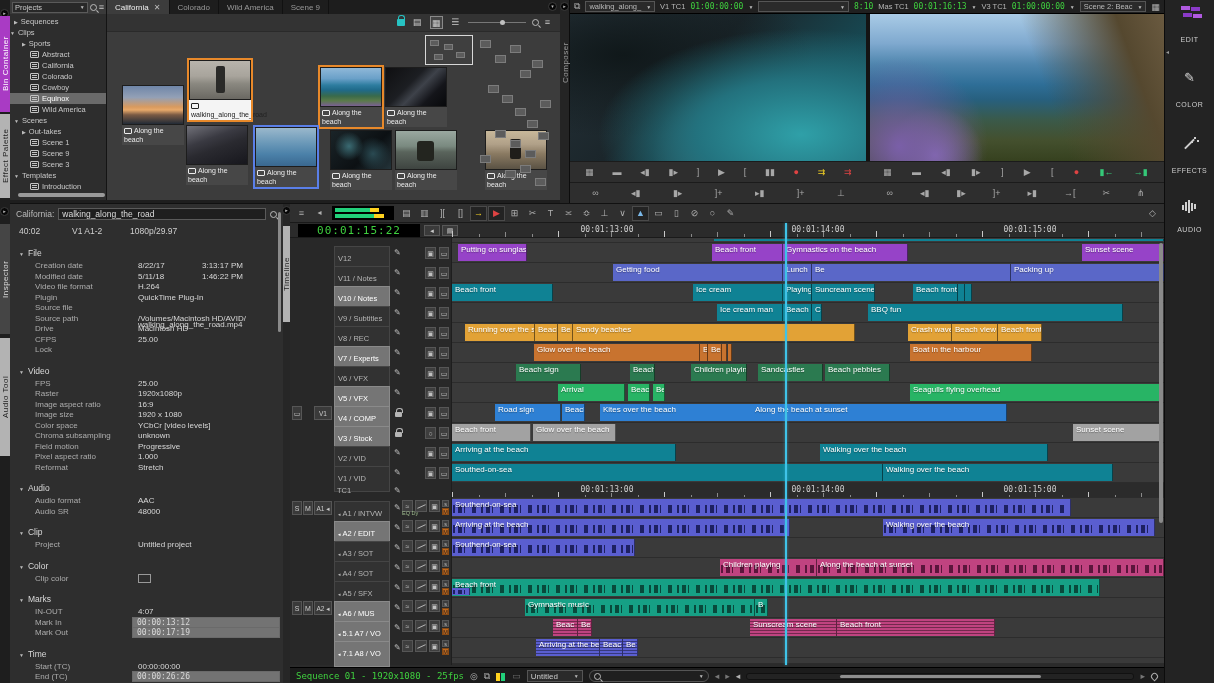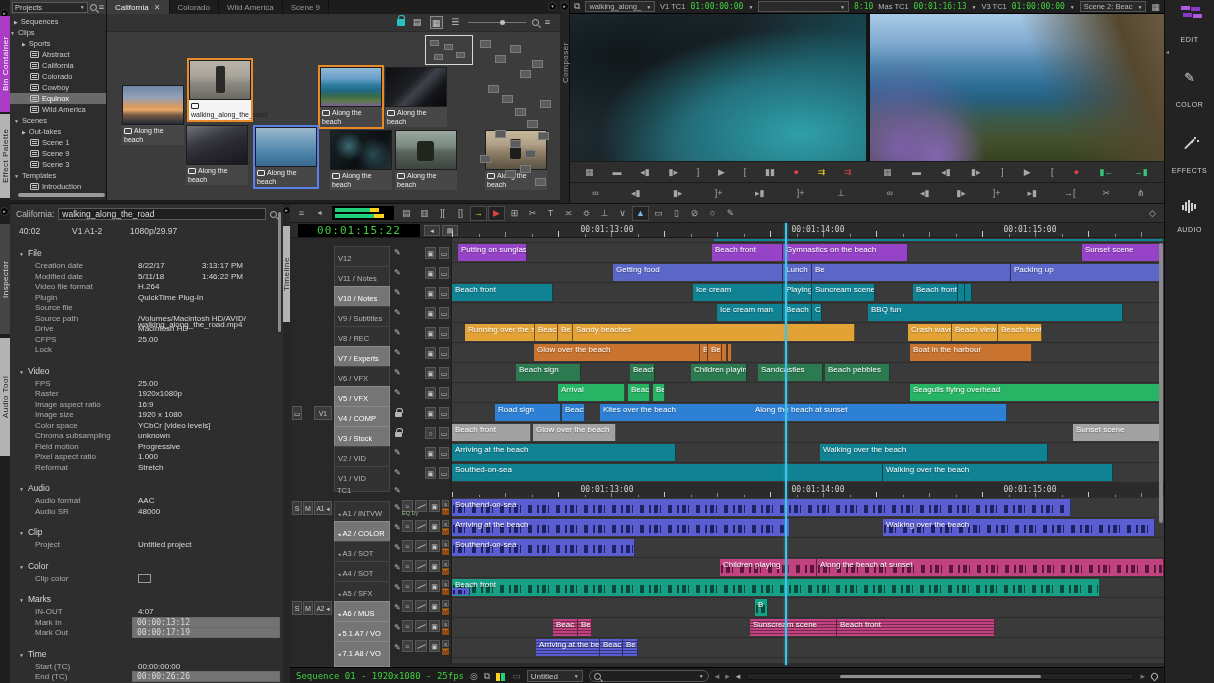--- a/index.html
+++ b/index.html
@@ -908,21 +908,21 @@
           <div class="clipsArea">
             <div class="clip c-aviolet wave" style="left: 0px; width: 338px;">
               <span>Arriving at the beach</span>
             </div>
             <div class="clip c-aviolet wave" style="left: 431px; width: 272px;">
               <span>Walking over the beach</span>
             </div>
           </div>
           <div class="tname sel" style="top: 2.5px;">
             <span style="font-size: 5px; margin-right: 2px;">◂</span>
-            <span>A2 / COLOR</span>
+            <span>A2 / EDIT</span>
           </div>
           <div class="pencil" style="top: 4.5px;">✎</div>
           <div class="minibox" style="left: 112px; top: 2px;">≈</div>
           <div class="autom" style="left: 125px; top: 2px;"></div>
           <div class="minibox" style="left: 139px; top: 2px;">▣</div>
           <div class="sM" style="left: 152px; top: 2px;">s</div>
           <div class="sM mute" style="left: 152px; top: 10px;">M</div>
         </div>
         <div class="trow" style="top: 300px; height: 20px;">
           <div class="clipsArea">
@@ -974,20 +974,23 @@
           </div>
           <div class="pencil" style="top: 4.5px;">✎</div>
           <div class="minibox" style="left: 112px; top: 2px;">≈</div>
           <div class="autom" style="left: 125px; top: 2px;"></div>
           <div class="minibox" style="left: 139px; top: 2px;">▣</div>
           <div class="sM" style="left: 152px; top: 2px;">s</div>
           <div class="sM mute" style="left: 152px; top: 10px;">M</div>
         </div>
         <div class="trow" style="top: 360px; height: 20px;">
           <div class="clipsArea">
+            <div class="clip c-agreen wave" style="left: 73px; width: 230px;">
+              <span>Gymnastic music</span>
+            </div>
             <div class="clip c-agreen wave" style="left: 303px; width: 13px;">
               <span>B</span>
             </div>
           </div>
           <div class="tname sel" style="top: 2.5px;">
             <span style="font-size: 5px; margin-right: 2px;">◂</span>
             <span>A6 / MUS</span>
           </div>
           <div class="pencil" style="top: 4.5px;">✎</div>
           <div class="patch" style="top: 3px;">A2 ◂</div>

